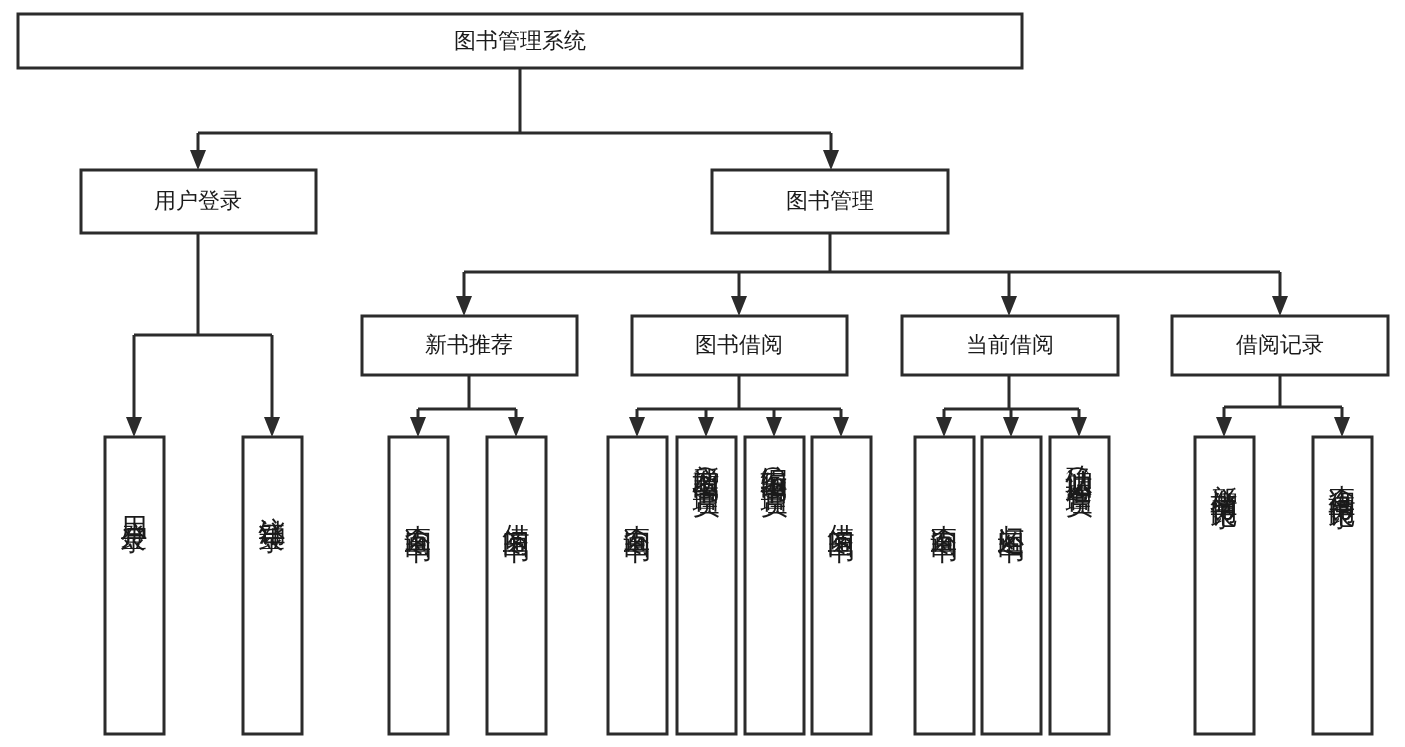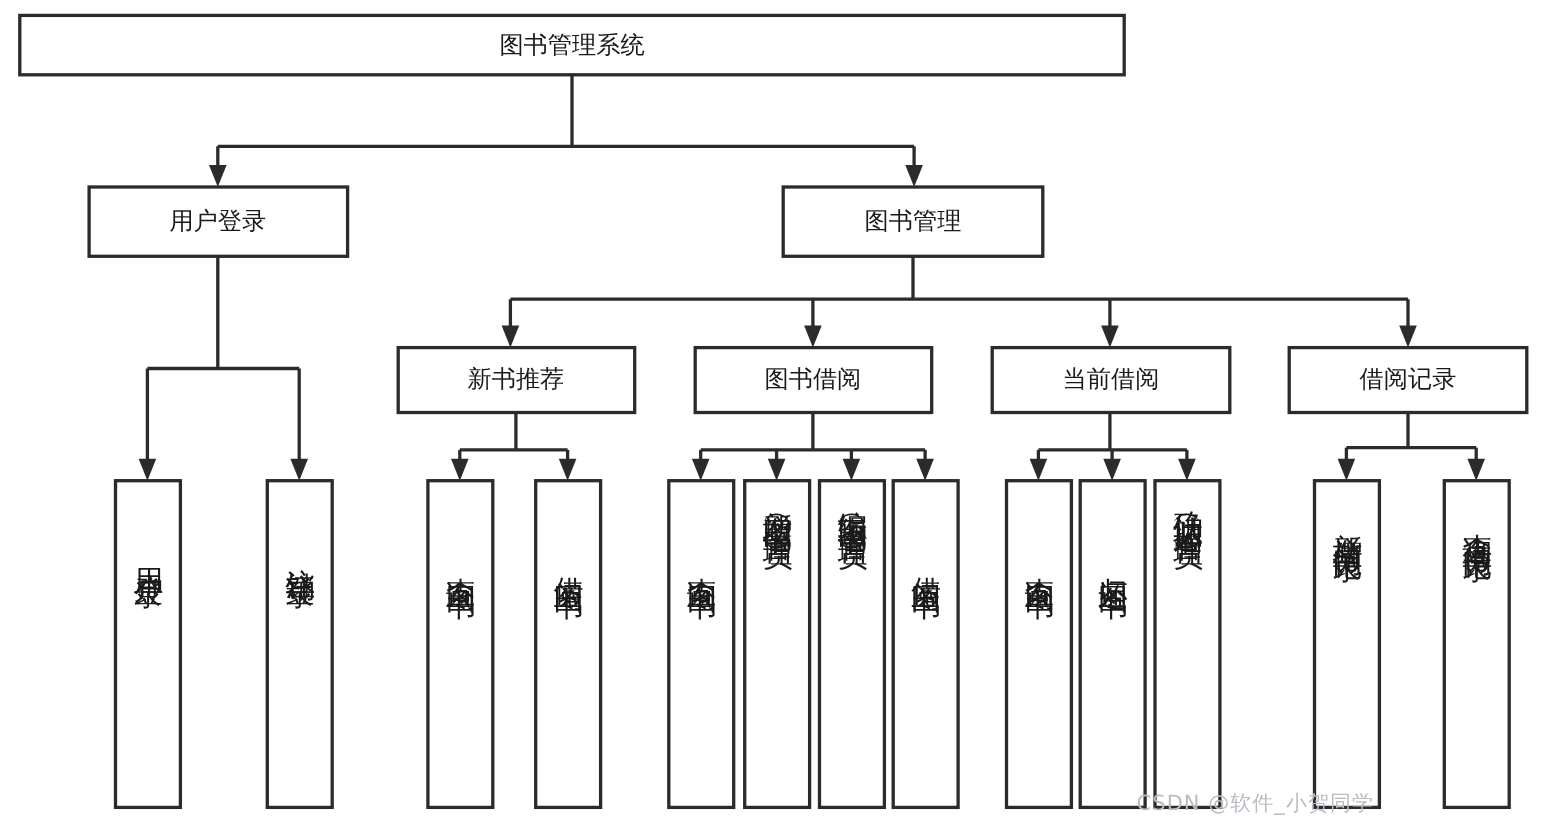--- a/index.html
+++ b/index.html
@@ -206,15 +206,14 @@
   <div class="leaf-label-wrap" style="left:1050px;top:443px;width:59px;height:291px;">
     <span class="leaf-label">确认归还（管理员）</span>
   </div>
   <div class="leaf-label-wrap" style="left:1195px;top:463px;width:59px;height:271px;">
     <span class="leaf-label">新增借阅记录</span>
   </div>
   <div class="leaf-label-wrap" style="left:1313px;top:463px;width:59px;height:271px;">
     <span class="leaf-label">查询借阅记录</span>
   </div>
 
-  <div class="watermark">CSDN @软件_小贺同学</div>
 
 </div>
 
 </body></html>

